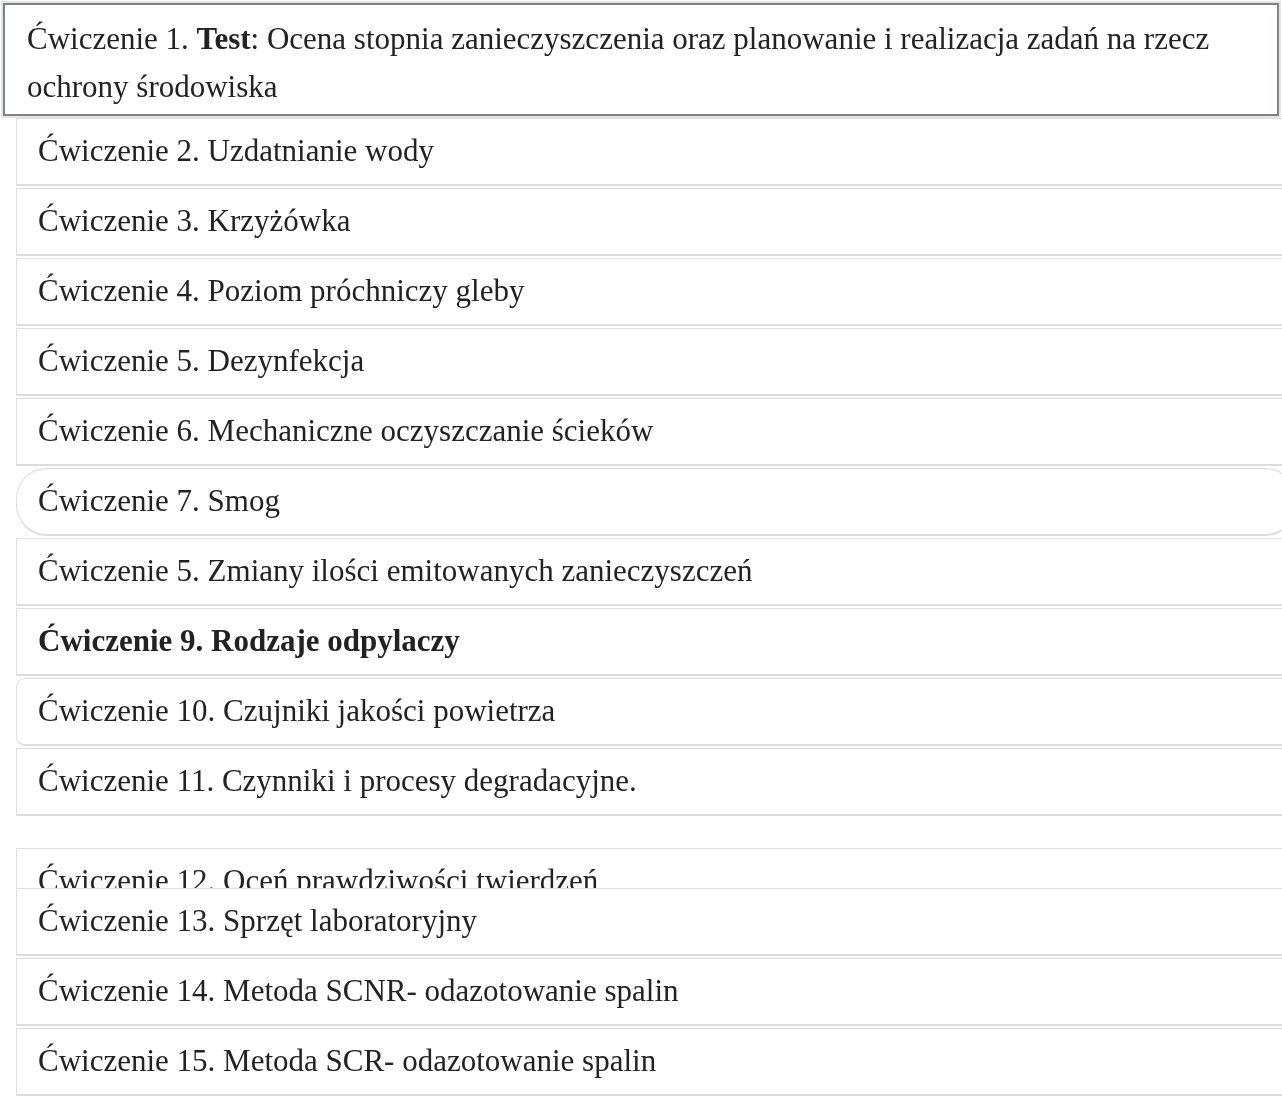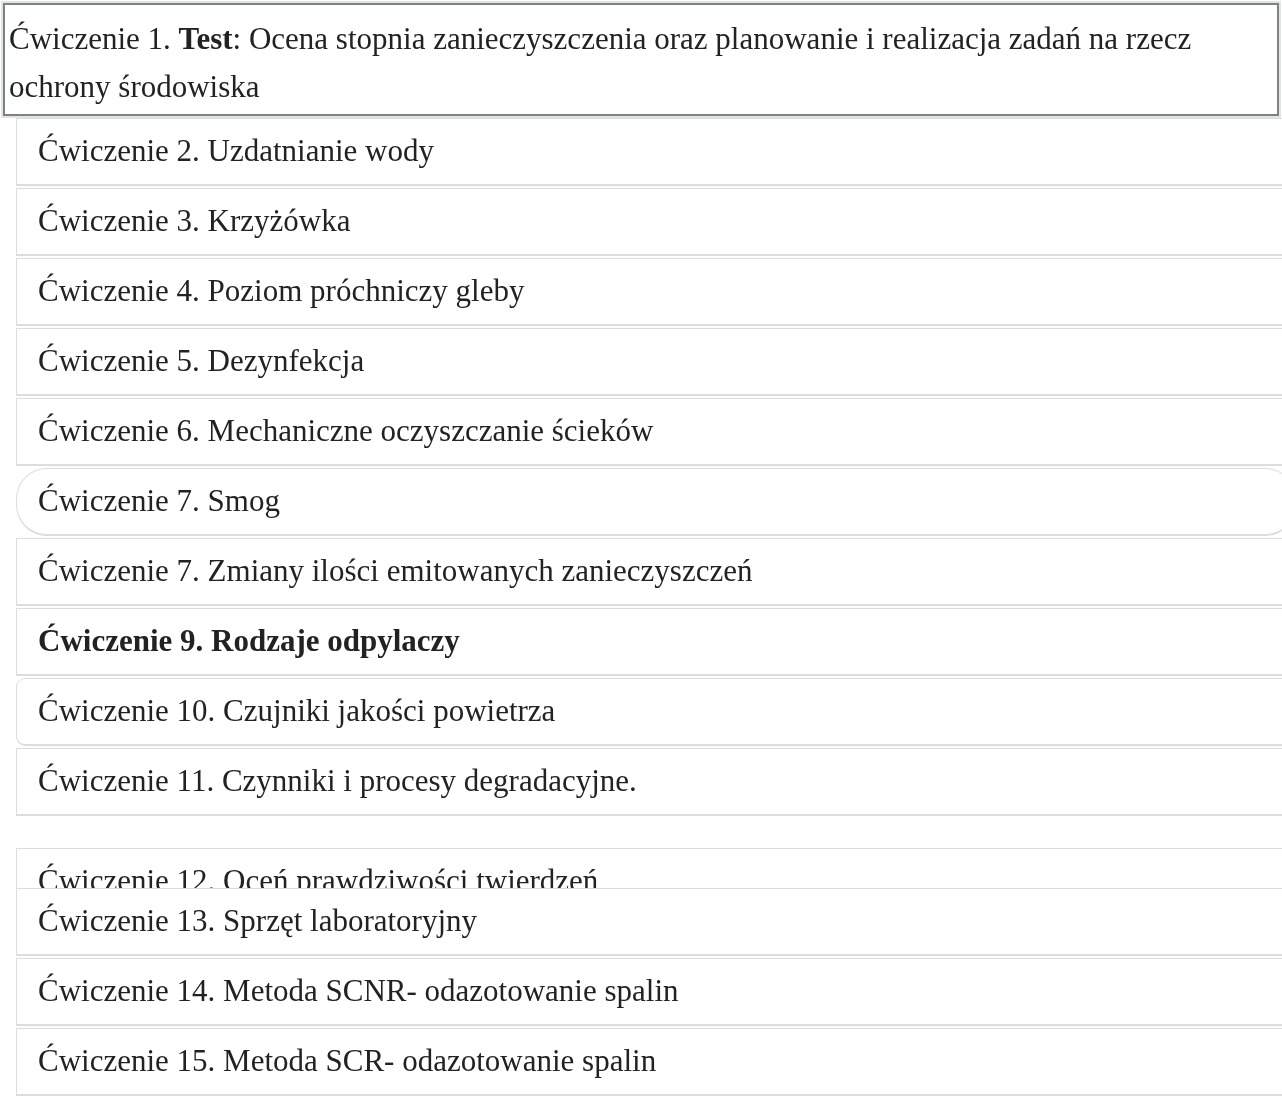--- a/index.html
+++ b/index.html
@@ -36,21 +36,21 @@
       cursor: pointer;
       white-space: nowrap;
     }
     .item.focused {
       left: 3px;
       top: 3px;
       width: 1276px;
       height: 113px;
       border: 2px solid #7b8384;
       box-shadow: 0 0 0 2px #e3e5e5;
-      padding: 10px 60px 0 4px;
+      padding: 10px 60px 0 22px;
       white-space: normal;
     }
     .item b {
       font-weight: bold;
     }
   </style>
 </head>
 <body>
 
 <div class="list">
@@ -78,21 +78,21 @@
 
   <div class="item" style="top:398px;">
     <span>Ćwiczenie 6. Mechaniczne oczyszczanie ścieków</span>
   </div>
 
   <div class="item" style="top:468px;border-radius:31px;">
     <span>Ćwiczenie 7. Smog</span>
   </div>
 
   <div class="item" style="top:538px;">
-    <span>Ćwiczenie 7. Zmiany ilości emitowanych zanieczyszczeń</span>
+    <span>Ćwiczenie 5. Zmiany ilości emitowanych zanieczyszczeń</span>
   </div>
 
   <div class="item" style="top:608px;font-weight:bold;">
     <span>Ćwiczenie 9. Rodzaje odpylaczy</span>
   </div>
 
   <div class="item" style="top:678px;border-radius:9px;">
     <span>Ćwiczenie 10. Czujniki jakości powietrza</span>
   </div>
 

